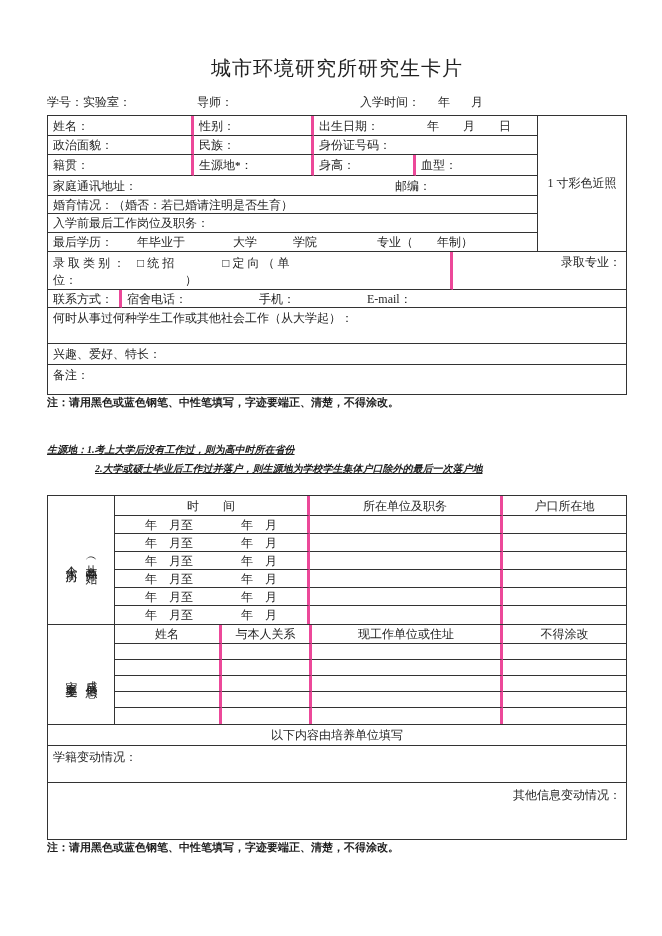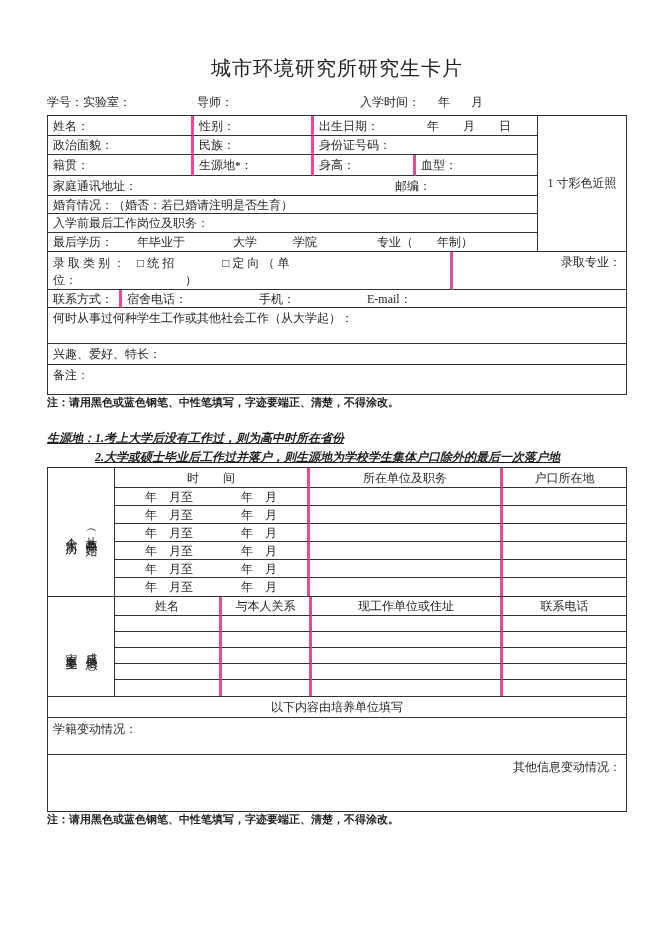--- a/index.html
+++ b/index.html
@@ -36,27 +36,27 @@
   .t1-top{display:flex;border-bottom:1px solid #333;}
   .t1-left{width:490px;border-right:1px solid #333;box-sizing:border-box;}
   .photo{flex:1;display:flex;align-items:center;justify-content:center;white-space:pre;}
   .sup-star{font-weight:bold;vertical-align:super;font-size:11px;}
   .postcode{margin-left:258px;}
   .adm-cell{display:flex;flex-direction:column;justify-content:flex-start;padding-top:2px;}
   .adm-cell div{line-height:17px;}
 
   .note{font-size:11px;margin-top:0;white-space:pre;font-weight:bold;}
   .origin-note{
-    margin-top:19px;font-size:12px;font-weight:bold;font-style:italic;
+    margin-top:30px;font-size:10px;font-weight:bold;font-style:italic;
     line-height:19px;
   }
   .origin-note .l{text-decoration:underline;white-space:pre;}
   .origin-note .l2{padding-left:48px;}
 
-  .t2{width:580px;}
+  .t2{margin-top:17px;width:580px;}
   .vcell{
     width:67px;border-right:1px solid #333;box-sizing:border-box;
     display:flex;align-items:center;justify-content:center;gap:3px;
   }
   .vtext{writing-mode:vertical-rl;letter-spacing:2px;white-space:pre;}
   .sect{display:flex;border-bottom:1px solid #333;}
   .sect-rows{flex:1;display:flex;flex-direction:column;}
   .ctr{justify-content:center;text-align:center;padding:0;}
   .h20{height:20px;} .h19{height:19px;} .h21{height:21px;} .h18{height:18px;}
   .h16{height:16px;} .h36{height:36px;} .h38{height:38px;justify-content:flex-end;} .h29{height:29px;}
@@ -200,21 +200,21 @@
     <div class="sect">
       <div class="vcell">
         <span class="vtext">家庭主要</span>
         <span class="vtext">成员信息</span>
       </div>
       <div class="sect-rows">
         <div class="row h19">
           <div class="c br bb w107 h19 row ctr">姓名</div>
           <div class="c br bb w90 h19 row ctr">与本人关系</div>
           <div class="c br bb w191 h19 row ctr">现工作单位或住址</div>
-          <div class="c bb f1 h19 row ctr">联系电话</div>
+          <div class="c bb f1 h19 row ctr">不得涂改</div>
         </div>
         <div class="row h16">
           <div class="c br bb w107 h16"></div>
           <div class="c br bb w90 h16"></div>
           <div class="c br bb w191 h16"></div>
           <div class="c bb f1 h16"></div>
         </div>
         <div class="row h16">
           <div class="c br bb w107 h16"></div>
           <div class="c br bb w90 h16"></div>

